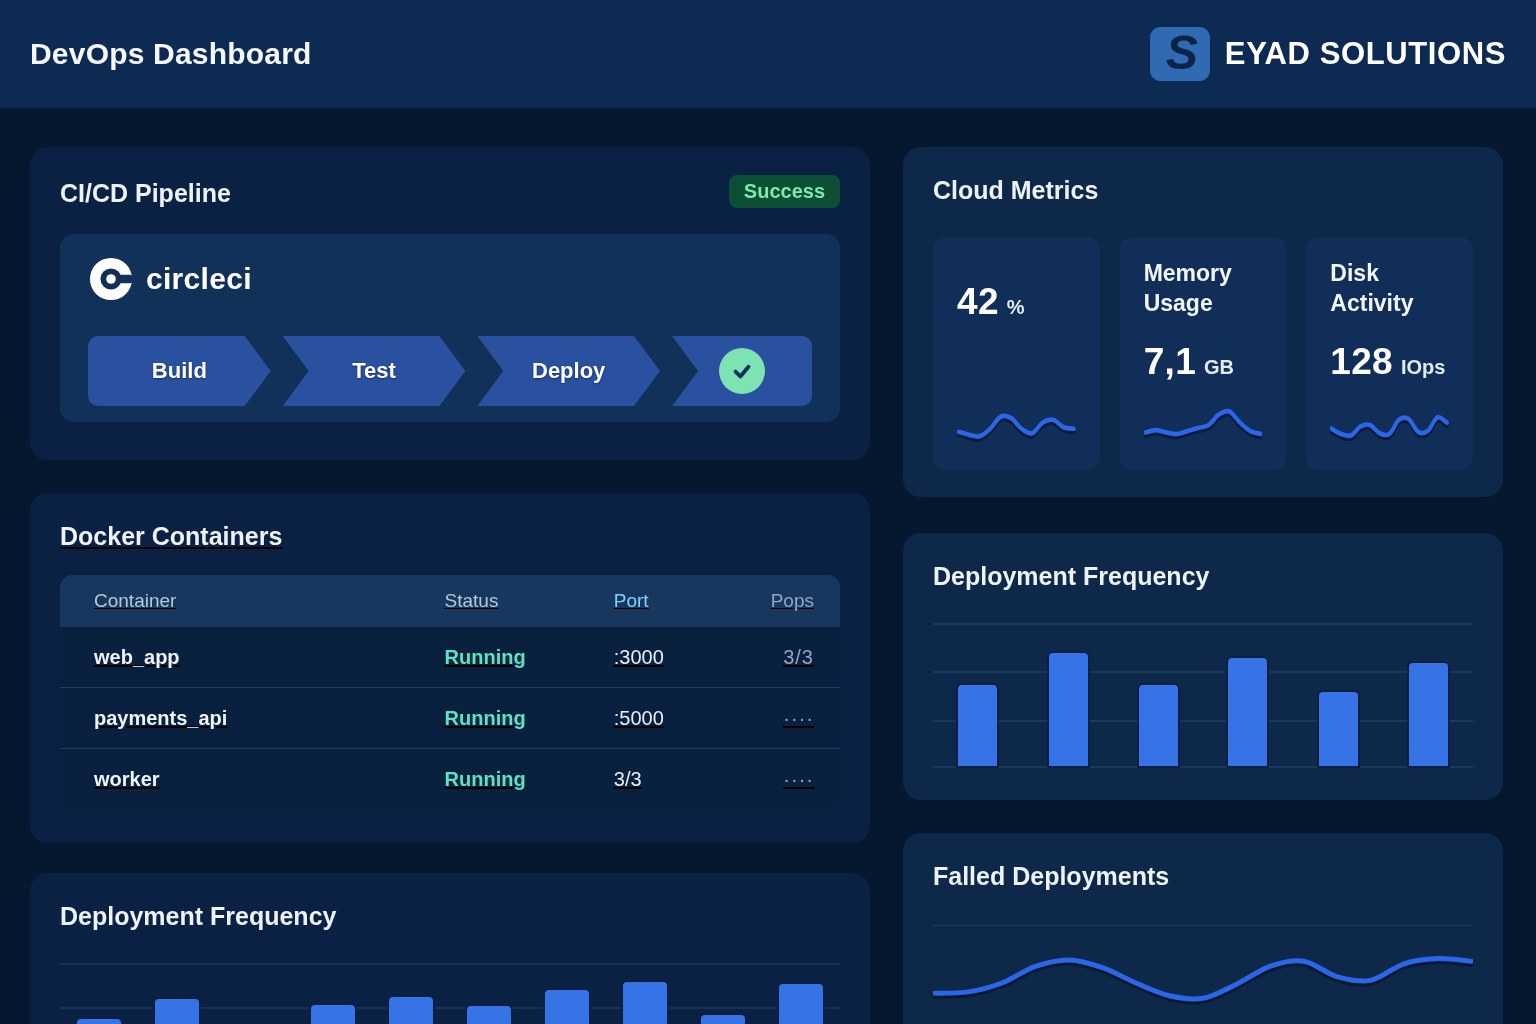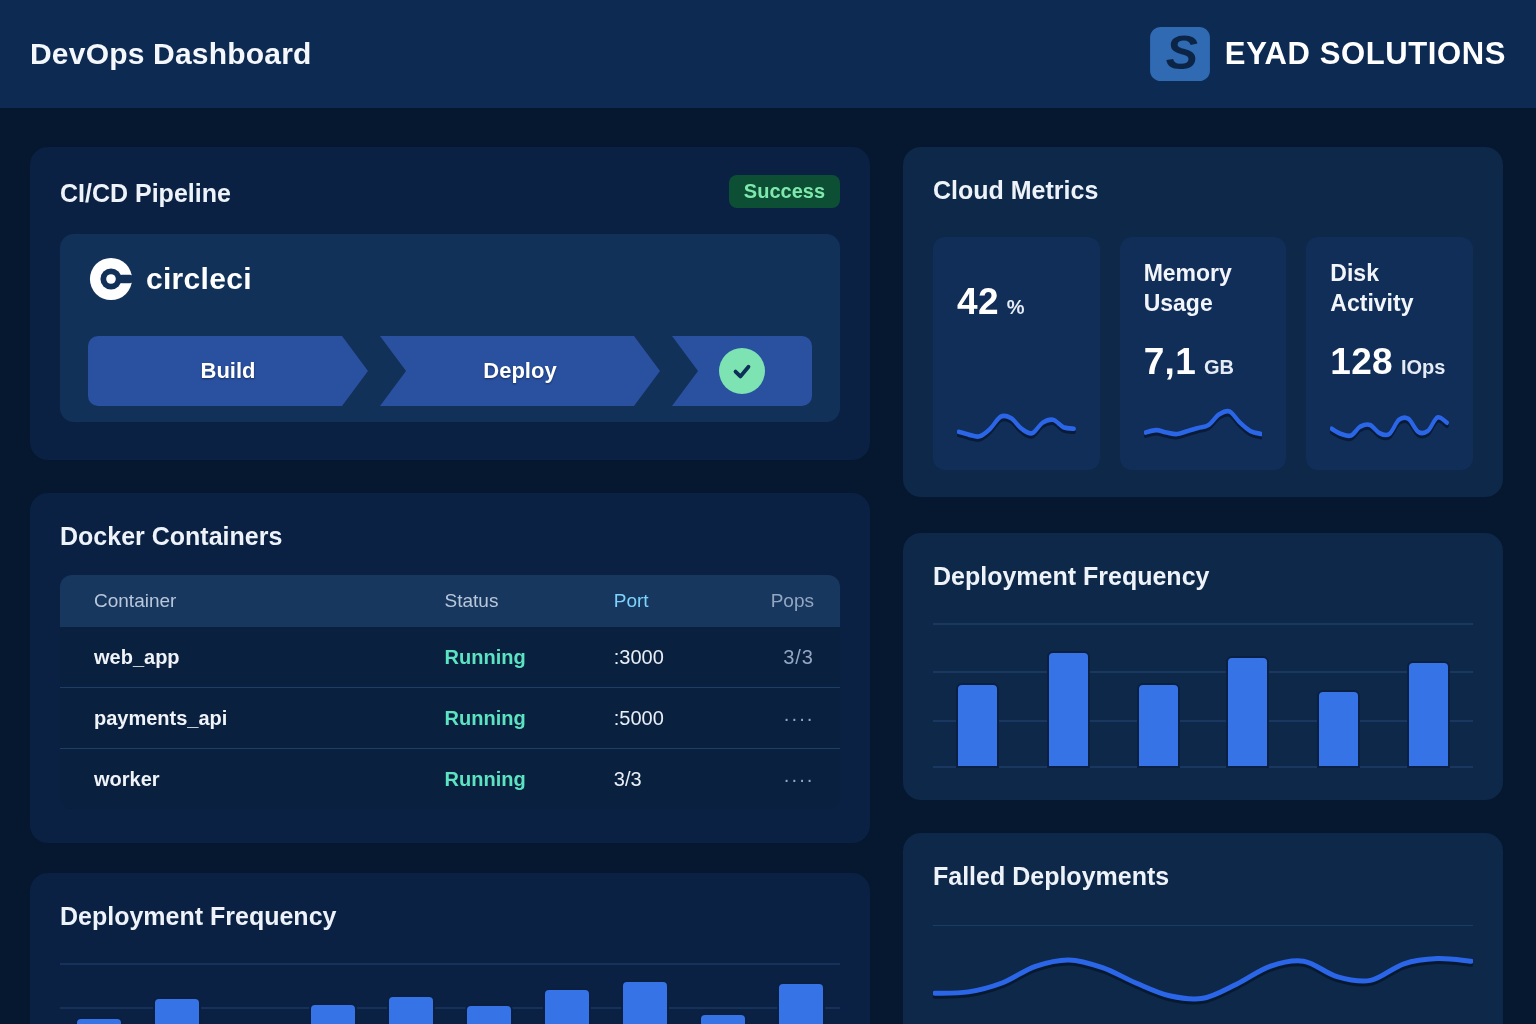--- a/index.html
+++ b/index.html
@@ -46,21 +46,21 @@
     text-shadow:0 1px 2px rgba(6,20,44,.55);
   }
   .stage.first{border-radius:10px 0 0 10px;clip-path:polygon(0 0,calc(100% - 26px) 0,100% 50%,calc(100% - 26px) 100%,0 100%);}
   .stage.mid{clip-path:polygon(0 0,calc(100% - 26px) 0,100% 50%,calc(100% - 26px) 100%,0 100%,26px 50%);}
   .stage.last{flex:0 0 140px;border-radius:0 10px 10px 0;clip-path:polygon(0 0,100% 0,100% 100%,0 100%,26px 50%);}
   .check-circle{
     width:46px;height:46px;border-radius:50%;background:#7de3b2;
     display:flex;align-items:center;justify-content:center;
   }
   
-  .card-docker{margin-top:33px;height:350px;}
+  .card-docker{margin-top:33px;height:350px;text-decoration:underline;}
   .dtable{margin-top:24px;border-radius:12px;overflow:hidden;}
   .trow{display:grid;grid-template-columns:49.3% 21.7% 14% 15%;align-items:center;}
   .thead{background:#17375f;height:52px;color:#b9c7da;font-size:19px;font-weight:400;}
   .tbody .trow{background:#09203f;height:60px;border-top:1px solid #1d3e69;}
   .tbody .trow:first-child{border-top:none;}
   .c-name{padding-left:34px;font-size:20px;font-weight:700;color:#f0f4f9;}
   .thead .c-name{font-weight:400;color:#b9c7da;font-size:19px;}
   .c-status{font-size:20px;color:#5ce3c1;font-weight:600;}
   .thead .c-status{color:#b9c7da;font-weight:400;font-size:19px;}
   .c-port{font-size:20px;color:#e9eef6;}
@@ -128,20 +128,21 @@
               <circle cx="24" cy="24" r="22" fill="#ffffff"></circle>
               <circle cx="24" cy="24" r="11" fill="#123158"></circle>
               <circle cx="24" cy="24" r="5" fill="#ffffff"></circle>
               <rect x="31" y="19.5" width="17" height="9" rx="4.5" fill="#123158"></rect>
             </svg>
           </span>
           <span class="circleci-text">circleci</span>
         </div>
         <div class="stages">
           <div class="stage first">Build</div>
+          <div class="stage mid">Test</div>
           <div class="stage mid">Deploy</div>
           <div class="stage last">
             <span class="check-circle">
               <svg width="26" height="26" viewBox="0 0 24 24">
                 <path d="M6 12.5 L10.5 17 L18 8" stroke="#0e2f58" stroke-width="3.5" fill="none" stroke-linecap="round" stroke-linejoin="round"></path>
               </svg>
             </span>
           </div>
         </div>
       </div>

